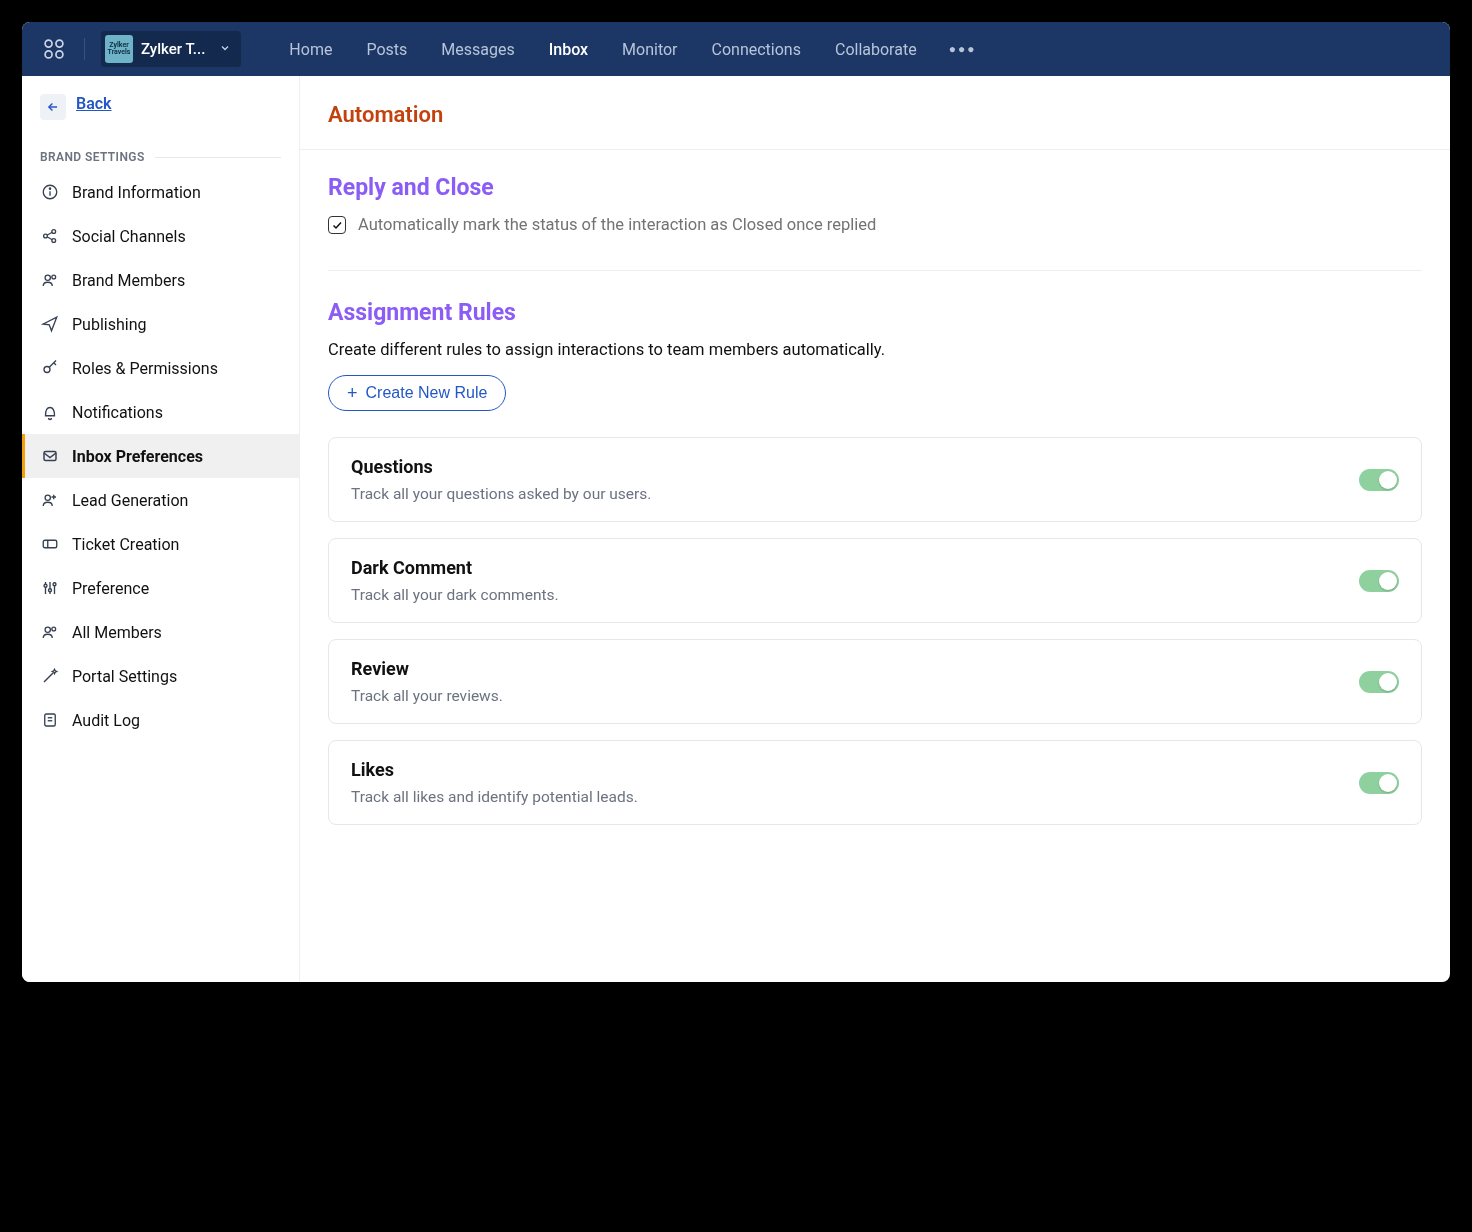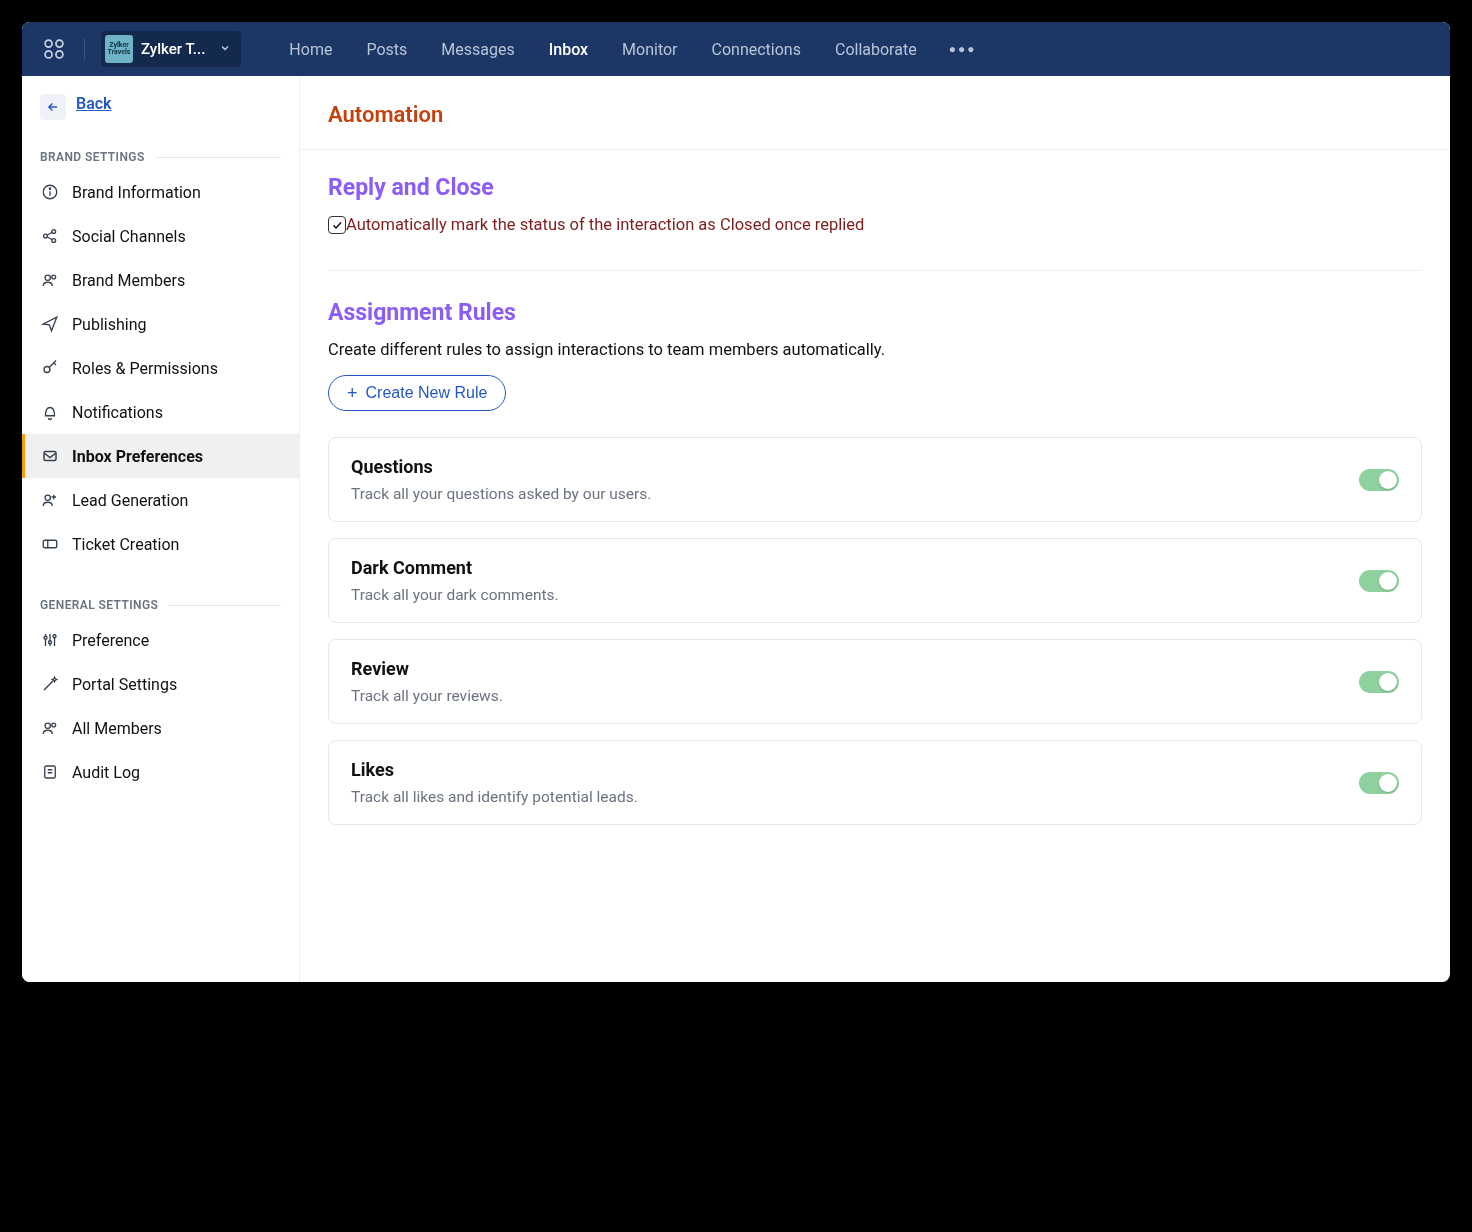--- a/index.html
+++ b/index.html
@@ -89,21 +89,21 @@
   .main {
     flex:1; overflow-y:auto; padding:0;
   }
   .page-title {
     padding:26px 28px 22px 28px;
     font-size:22px; font-weight:600; color:#c2410c;
     border-bottom:1px solid #eceff3;
   }
   .content { padding:24px 28px 40px 28px; }
   .sec-h { font-size:23px; font-weight:700; color:#8b5cf6; margin-bottom:14px;}
-  .check-row { display:flex;align-items:flex-end;gap:0; font-size:16.5px; color:#7f1d1d; }
+  .check-row { display:flex;align-items:flex-end;gap:12px; font-size:16.5px; color:#737373; }
   .check-row .cbx {
     width:18px;height:18px;border:1.5px solid #333;border-radius:4px;
     display:flex;align-items:center;justify-content:center;cursor:pointer;
     position:relative;
   }
   .check-row .cbx svg{width:12px;height:12px;}
   .hr { height:1px;background:#eceff3;margin:36px 0 28px 0;}
   .subtext { color:#111; font-size:16.5px; margin-bottom:16px;}
   .btn-outline {
     display:inline-flex;align-items:center;gap:8px;
@@ -261,56 +261,52 @@
       <div class="side-item">
         <span class="ic">
             <svg viewBox="0 0 24 24" width="18" height="18" fill="none" stroke="currentColor" stroke-width="1.8">
               <rect x="3" y="7" width="18" height="10" rx="2"></rect>
               <path d="M9 7v10"></path>
             </svg>
           </span>
         <span>Ticket Creation</span>
       </div>
 
-      <div class="section-label" style="margin-top:18px;">
-        <span>GENERAL SETTINGS</span>
-        <div class="line"></div>
-      </div>
 
       <div class="side-item">
         <span class="ic">
             <svg viewBox="0 0 24 24" width="18" height="18" fill="none" stroke="currentColor" stroke-width="1.8">
               <line x1="6" y1="4" x2="6" y2="20"></line>
               <line x1="12" y1="4" x2="12" y2="20"></line>
               <line x1="18" y1="4" x2="18" y2="20"></line>
               <circle cx="6" cy="9" r="2" fill="#fff"></circle>
               <circle cx="12" cy="15" r="2" fill="#fff"></circle>
               <circle cx="18" cy="7" r="2" fill="#fff"></circle>
             </svg>
           </span>
         <span>Preference</span>
       </div>
       <div class="side-item">
         <span class="ic">
             <svg viewBox="0 0 24 24" width="18" height="18" fill="none" stroke="currentColor" stroke-width="1.8">
-              <path d="M4 20 L16 8"></path>
-              <path d="M18 3l1 2 2 1-2 1-1 2-1-2-2-1 2-1z"></path>
-            </svg>
-          </span>
-        <span>Portal Settings</span>
-      </div>
-      <div class="side-item">
-        <span class="ic">
-            <svg viewBox="0 0 24 24" width="18" height="18" fill="none" stroke="currentColor" stroke-width="1.8">
               <circle cx="9" cy="9" r="3.5"></circle>
               <path d="M3 20c0-3 2.5-5 6-5s6 2 6 5"></path>
               <circle cx="17" cy="8" r="2.5"></circle>
             </svg>
           </span>
         <span>All Members</span>
+      </div>
+      <div class="side-item">
+        <span class="ic">
+            <svg viewBox="0 0 24 24" width="18" height="18" fill="none" stroke="currentColor" stroke-width="1.8">
+              <path d="M4 20 L16 8"></path>
+              <path d="M18 3l1 2 2 1-2 1-1 2-1-2-2-1 2-1z"></path>
+            </svg>
+          </span>
+        <span>Portal Settings</span>
       </div>
       <div class="side-item">
         <span class="ic">
             <svg viewBox="0 0 24 24" width="18" height="18" fill="none" stroke="currentColor" stroke-width="1.8">
               <rect x="5" y="4" width="14" height="16" rx="2"></rect>
               <line x1="9" y1="9" x2="15" y2="9"></line>
               <line x1="9" y1="13" x2="15" y2="13"></line>
             </svg>
           </span>
         <span>Audit Log</span>

